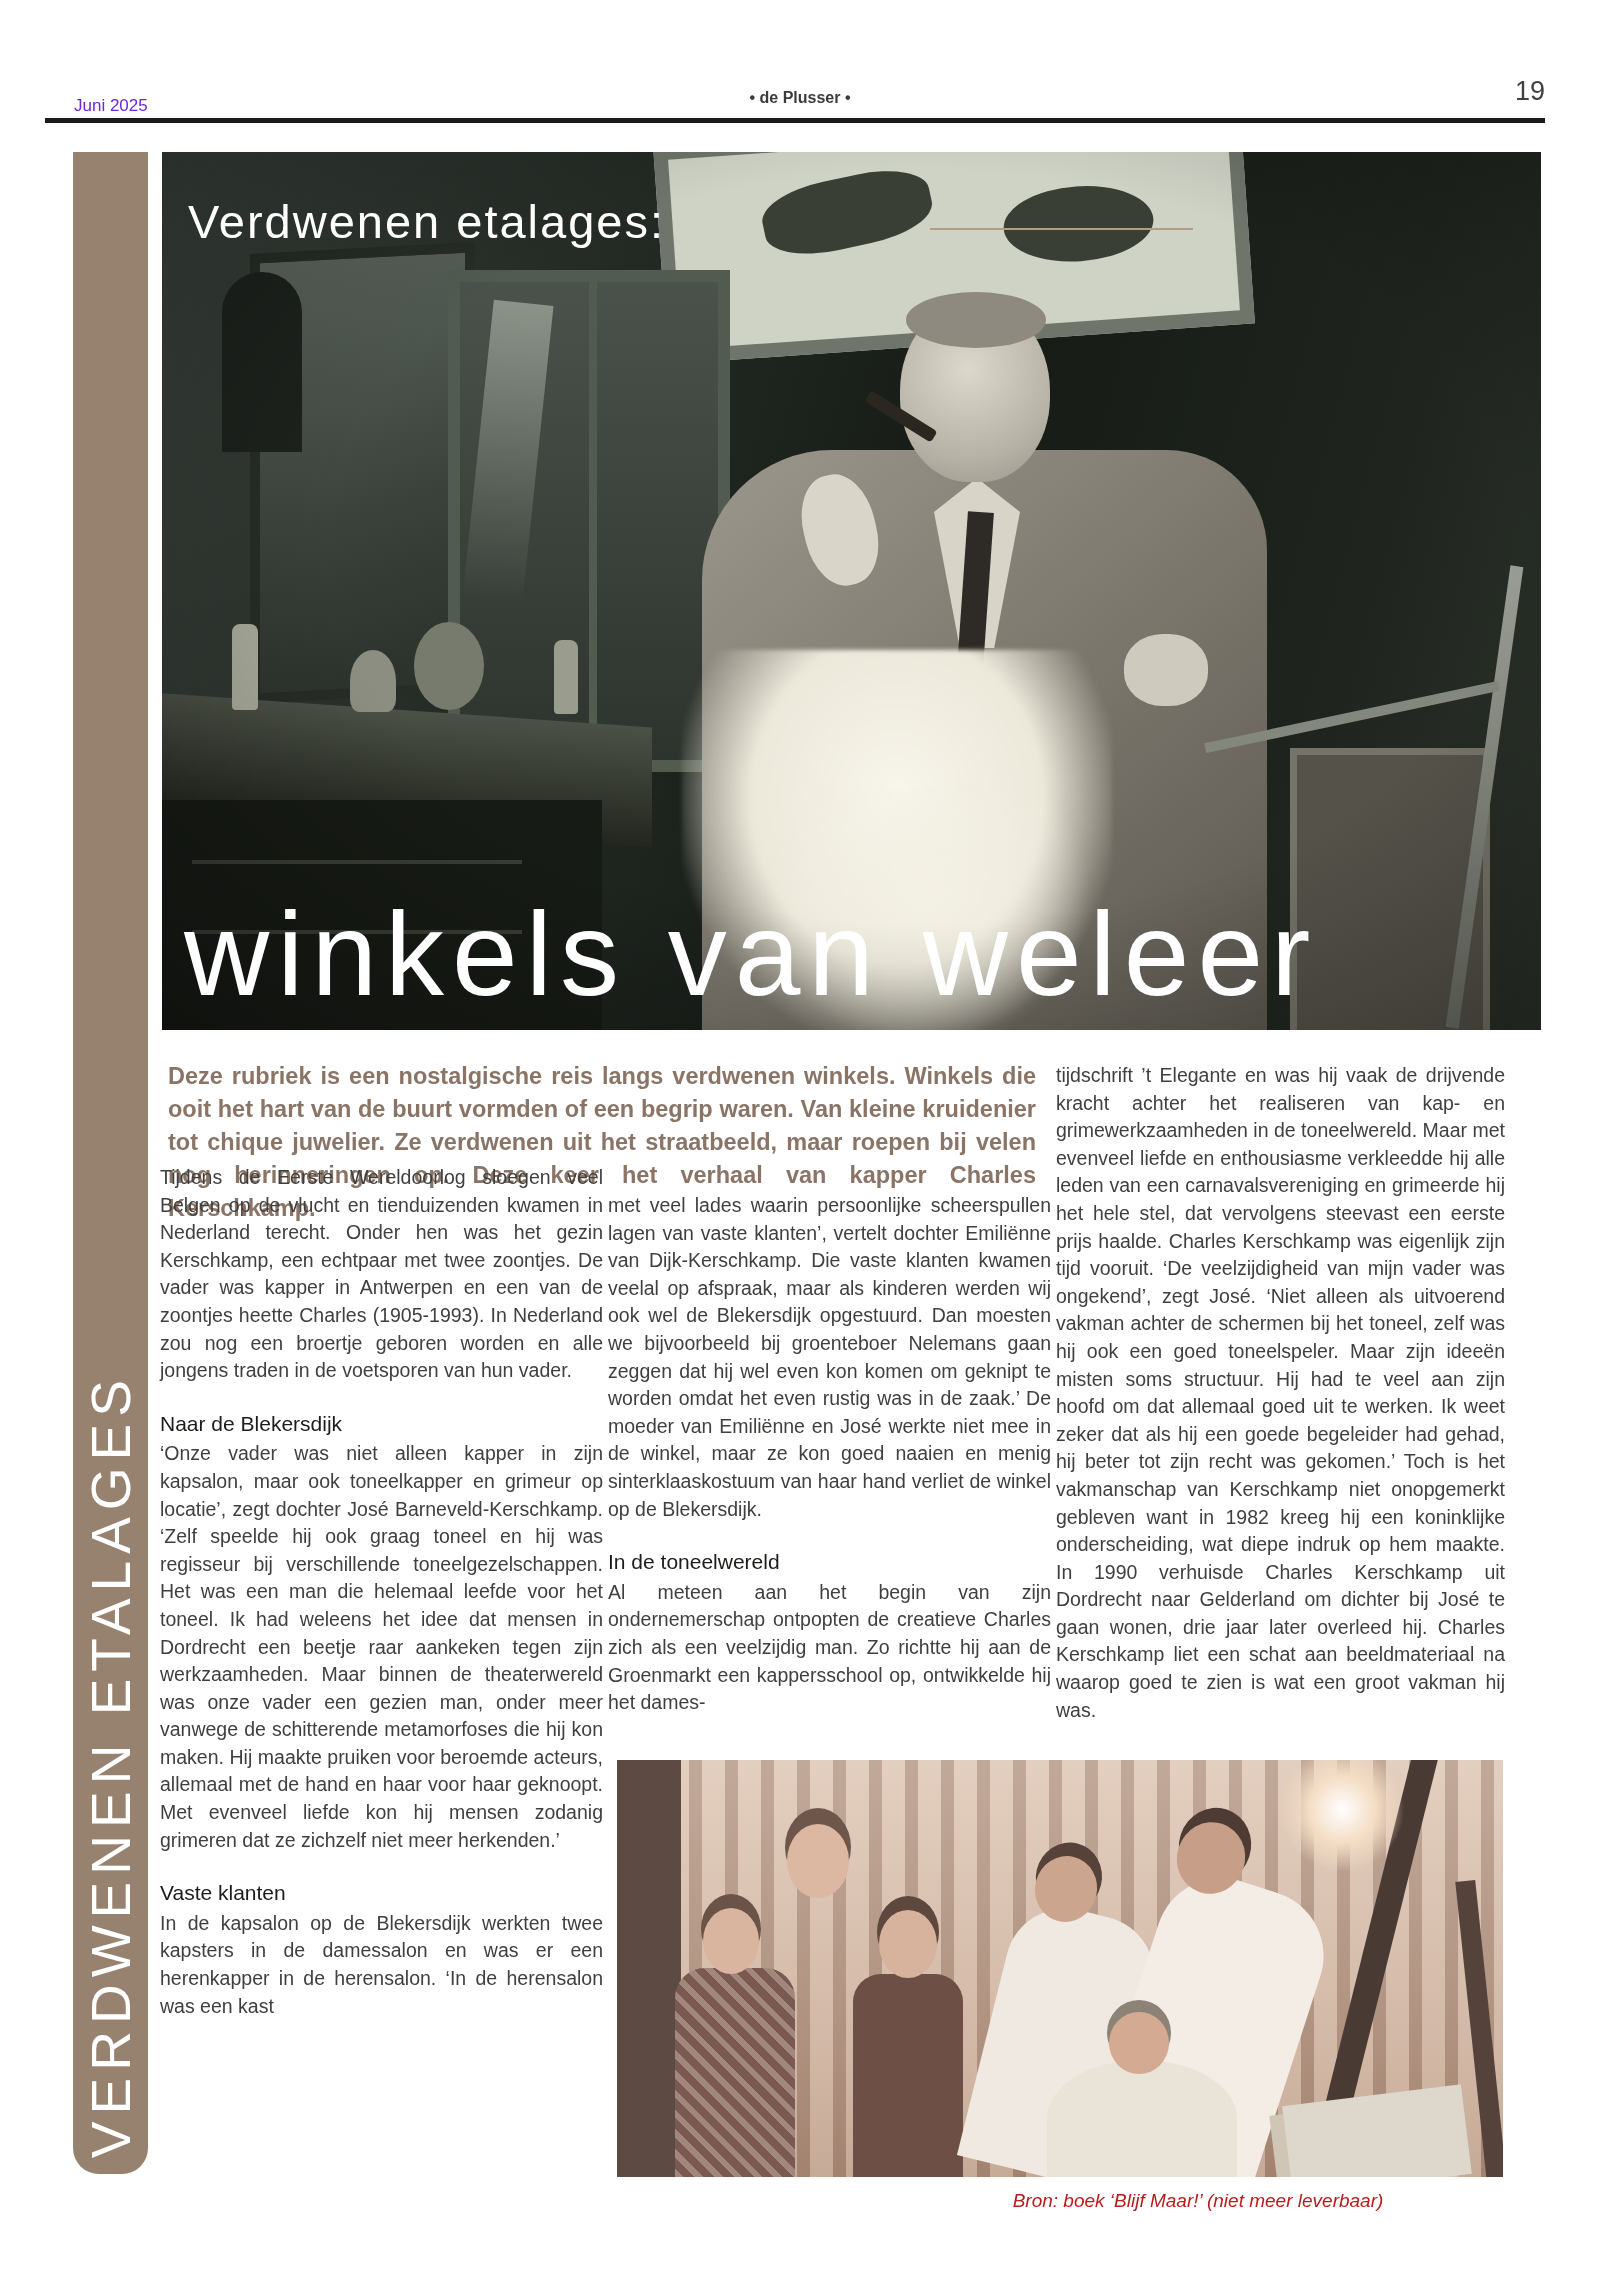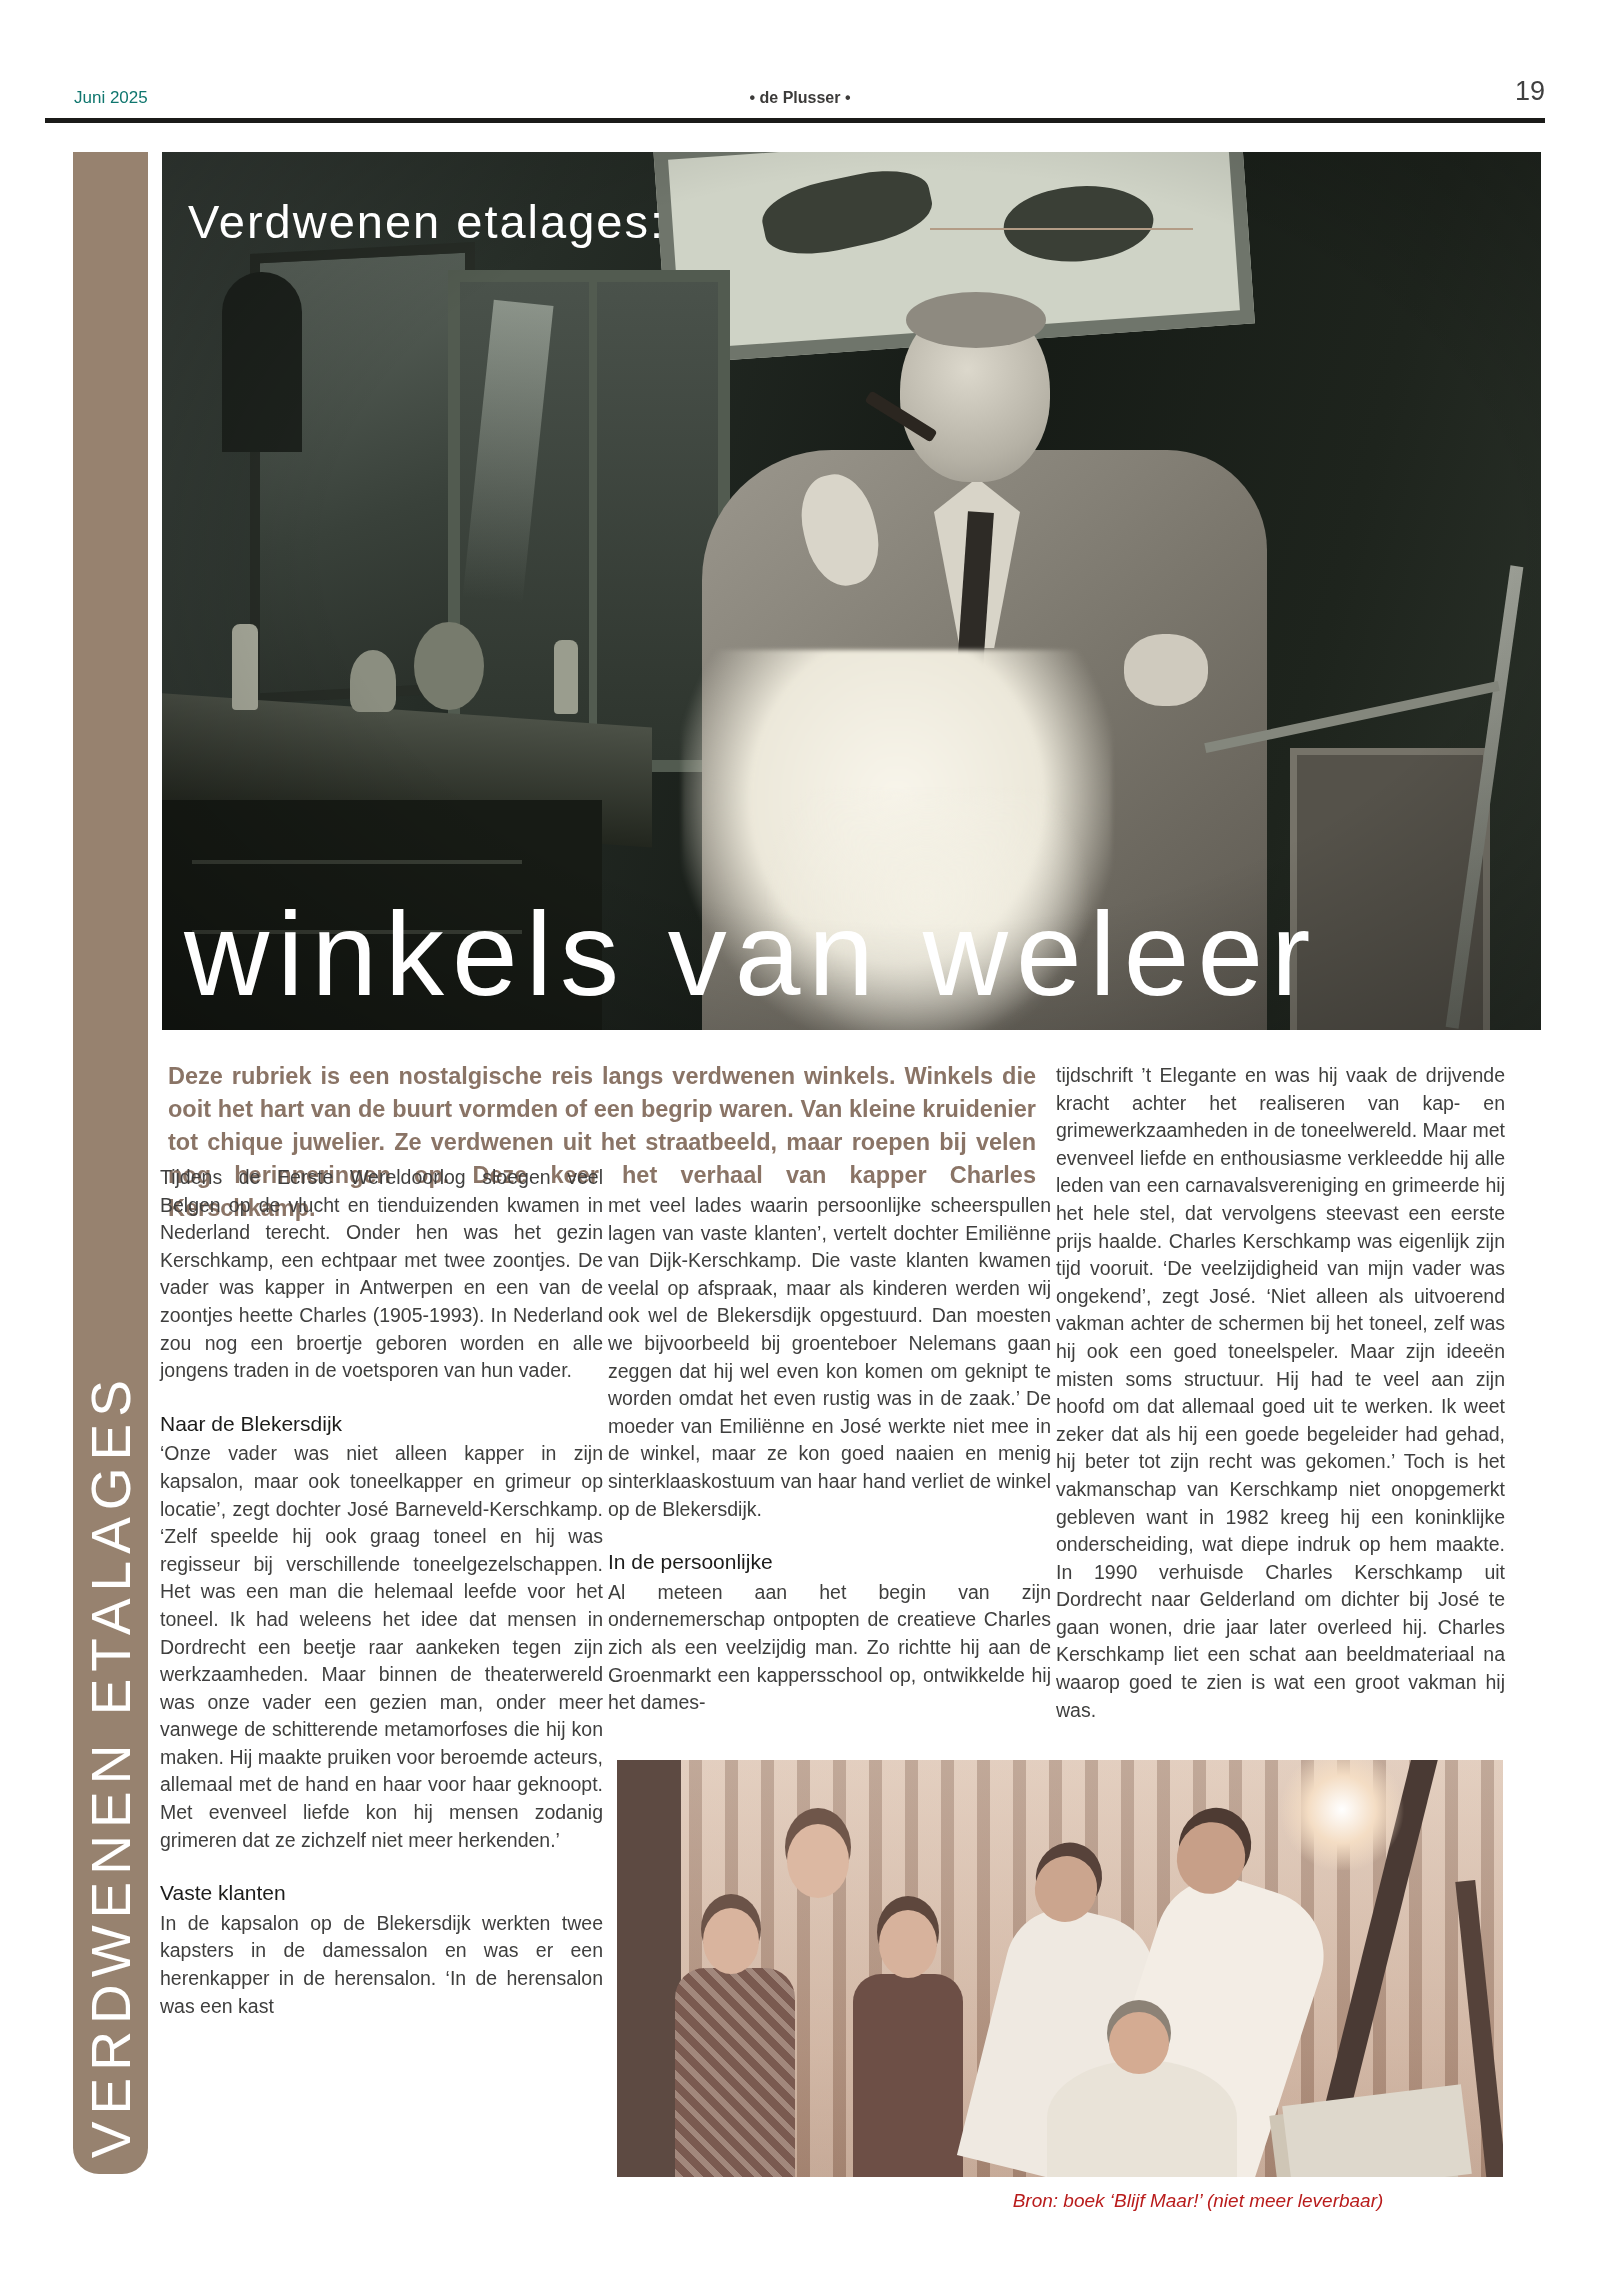--- a/index.html
+++ b/index.html
@@ -1,21 +1,21 @@
 <!DOCTYPE html>
 <html><head>
 <meta charset="utf-8">
 <style>
   html,body{margin:0;padding:0;background:#e8e8e8;}
   .page{
     position:relative;width:1600px;height:2274px;margin:0 auto;background:#ffffff;
     font-family:"Liberation Sans",sans-serif;color:#3f3f3e;overflow:hidden;
   }
   
-  .hdr-date{position:absolute;left:74px;top:88px;font-size:17px;color:#0f766e;}
+  .hdr-date{position:absolute;left:74px;top:96px;font-size:17px;color:#6d28d9;}
   .hdr-pub{position:absolute;left:0;right:0;top:89px;text-align:center;font-size:16px;font-weight:bold;color:#3c3b3a;}
   .hdr-page{position:absolute;right:55px;top:76px;font-size:27px;color:#404040;}
   .hdr-rule{position:absolute;left:45px;top:118px;width:1500px;height:5px;background:#1b1b19;}
   
   .sidebar{position:absolute;left:73px;top:152px;width:75px;height:2022px;background:#97826F;border-radius:0 0 26px 26px;}
   .sidebar-label{
     position:absolute;bottom:16px;left:8px;
     writing-mode:vertical-rl;transform:rotate(180deg);
     color:#ffffff;font-size:55px;font-weight:300;letter-spacing:7px;white-space:nowrap;line-height:60px;
   }
@@ -158,21 +158,21 @@
   <div class="col col1">
     <p>Tijdens de Eerste Wereldoorlog sloegen veel Belgen op de vlucht en tienduizenden kwamen in Nederland terecht. Onder hen was het gezin Kerschkamp, een echtpaar met twee zoontjes. De vader was kapper in Antwerpen en een van de zoontjes heette Charles (1905-1993). In Nederland zou nog een broertje geboren worden en alle jongens traden in de voetsporen van hun vader.</p>
     <p class="h">Naar de Blekersdijk</p>
     <p>‘Onze vader was niet alleen kapper in zijn kapsalon, maar ook toneelkapper en grimeur op locatie’, zegt dochter José Barneveld-Kerschkamp. ‘Zelf speelde hij ook graag toneel en hij was regisseur bij verschillende toneelgezelschappen. Het was een man die helemaal leefde voor het toneel. Ik had weleens het idee dat mensen in Dordrecht een beetje raar aankeken tegen zijn werkzaamheden. Maar binnen de theaterwereld was onze vader een gezien man, onder meer vanwege de schitterende metamorfoses die hij kon maken. Hij maakte pruiken voor beroemde acteurs, allemaal met de hand en haar voor haar geknoopt. Met evenveel liefde kon hij mensen zodanig grimeren dat ze zichzelf niet meer herkenden.’</p>
     <p class="h">Vaste klanten</p>
     <p>In de kapsalon op de Blekersdijk werkten twee kapsters in de damessalon en was er een herenkapper in de herensalon. ‘In de herensalon was een kast</p>
   </div>
 
   <div class="col col2">
     <p>met veel lades waarin persoonlijke scheerspullen lagen van vaste klanten’, vertelt dochter Emiliënne van Dijk-Kerschkamp. Die vaste klanten kwamen veelal op afspraak, maar als kinderen werden wij ook wel de Blekersdijk opgestuurd. Dan moesten we bijvoorbeeld bij groenteboer Nelemans gaan zeggen dat hij wel even kon komen om geknipt te worden omdat het even rustig was in de zaak.’ De moeder van Emiliënne en José werkte niet mee in de winkel, maar ze kon goed naaien en menig sinterklaaskostuum van haar hand verliet de winkel op de Blekersdijk.</p>
-    <p class="h">In de persoonlijke</p>
+    <p class="h">In de toneelwereld</p>
     <p>Al meteen aan het begin van zijn ondernemerschap ontpopten de creatieve Charles zich als een veelzijdig man. Zo richtte hij aan de Groenmarkt een kappersschool op, ontwikkelde hij het dames-</p>
   </div>
 
   <div class="col col3">
     <p>tijdschrift ’t Elegante en was hij vaak de drijvende kracht achter het realiseren van kap- en grimewerkzaamheden in de toneelwereld. Maar met evenveel liefde en enthousiasme verkleedde hij alle leden van een carnavalsvereniging en grimeerde hij het hele stel, dat vervolgens steevast een eerste prijs haalde. Charles Kerschkamp was eigenlijk zijn tijd vooruit. ‘De veelzijdigheid van mijn vader was ongekend’, zegt José. ‘Niet alleen als uitvoerend vakman achter de schermen bij het toneel, zelf was hij ook een goed toneelspeler. Maar zijn ideeën misten soms structuur. Hij had te veel aan zijn hoofd om dat allemaal goed uit te werken. Ik weet zeker dat als hij een goede begeleider had gehad, hij beter tot zijn recht was gekomen.’ Toch is het vakmanschap van Kerschkamp niet onopgemerkt gebleven want in 1982 kreeg hij een koninklijke onderscheiding, wat diepe indruk op hem maakte. In 1990 verhuisde Charles Kerschkamp uit Dordrecht naar Gelderland om dichter bij José te gaan wonen, drie jaar later overleed hij. Charles Kerschkamp liet een schat aan beeldmateriaal na waarop goed te zien is wat een groot vakman hij was.</p>
   </div>
 
   <div class="photo2">
     <div class="curtain"></div>
     <div class="door"></div>

